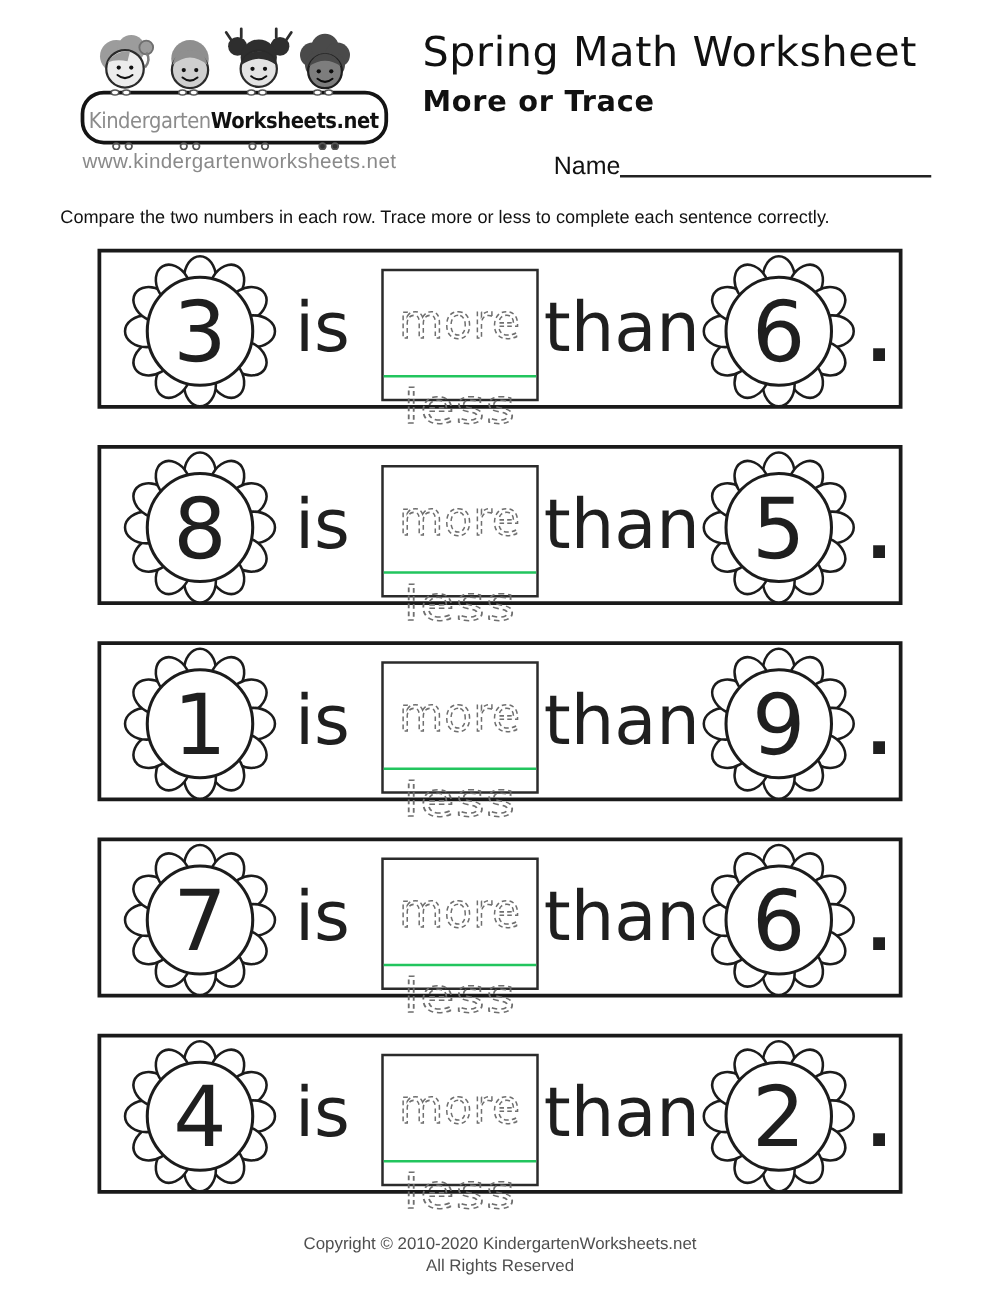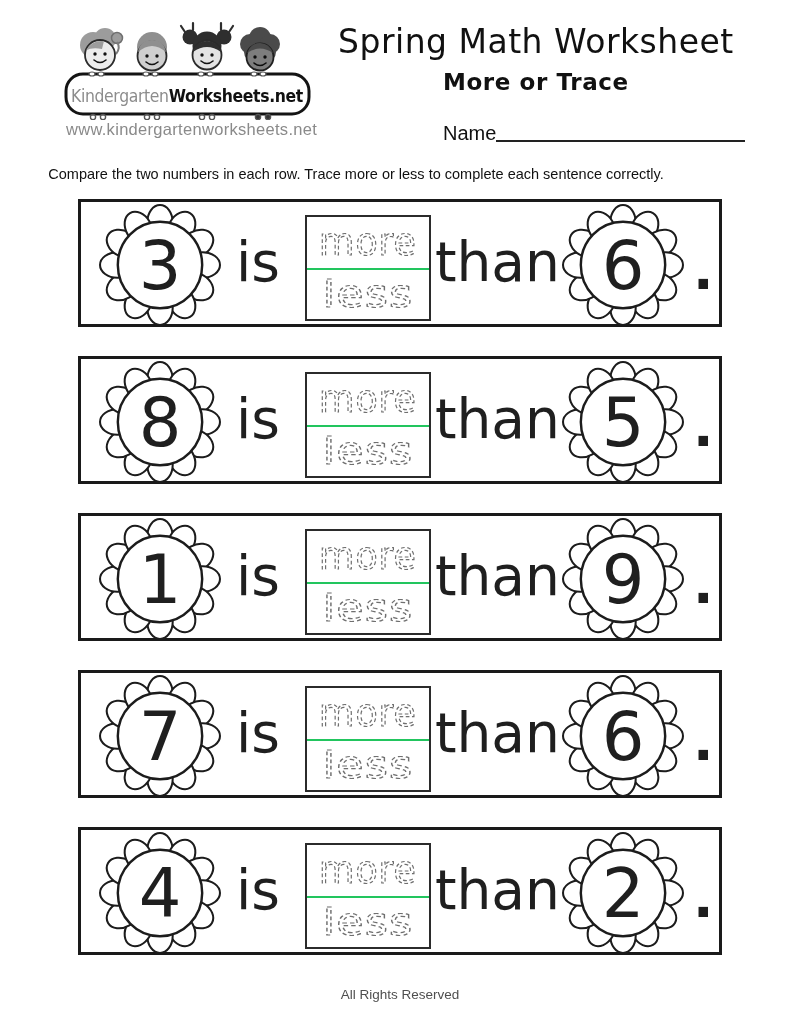--- a/index.html
+++ b/index.html
@@ -12,21 +12,21 @@
     overflow:hidden;
   }
   
   .header{position:absolute;left:0;top:0;width:800px;height:196px;}
   .logo{position:absolute;left:62px;top:20px;width:250px;height:100px;}
   .logo-url{
     position:absolute;left:66px;top:120px;width:250px;
     font-family:"Liberation Sans",sans-serif;
     font-size:16.5px;color:#8a8a8a;letter-spacing:.3px;
   }
-  .title-block{position:absolute;left:338px;top:22px;text-align:center;}
+  .title-block{position:absolute;left:338px;top:22px;}
   .title{
     margin:0;font-size:33px;font-weight:normal;letter-spacing:.5px;
     font-family:"DejaVu Sans",sans-serif;color:#111;
   }
   .subtitle{
     margin:8px 0 0 0;font-size:23px;font-weight:bold;letter-spacing:.6px;
     font-family:"DejaVu Sans",sans-serif;color:#111;
   }
   .name-line{
     position:absolute;left:443px;top:122px;width:302px;
@@ -66,21 +66,21 @@
   }
   .word.is{margin-left:15px;}
   .word.than{margin-left:4px;}
   .choice-box{
     box-sizing:border-box;
     width:126px;height:106px;margin-top:13px;margin-left:25px;
     border:2px solid #2b2b2b;background:#fff;flex:0 0 auto;
   }
   .choice-cell{
     box-sizing:border-box;width:100%;height:51px;
-    display:flex;align-items:center;justify-content:center;
+    display:flex;align-items:center;justify-content:center;margin-top:16px;
   }
   .choice-cell.bottom{border-top:2px solid #22c55e;text-align:right;}
   .trace-svg{width:118px;height:47px;display:block;}
   .trace-text{
     font-family:"DejaVu Sans",sans-serif;font-size:40px;
     fill:none;stroke:#6f6f6f;stroke-width:1.3;
     stroke-dasharray:4 2.8;letter-spacing:1px;
   }
   .flower-wrap.right{margin-left:2px;}
   .period{
@@ -364,16 +364,17 @@
             <use href="#flower-shape" xlink:href="#flower-shape"></use>
             <text class="flower-num" x="60" y="60" dy="0.36em" text-anchor="middle">2</text>
           </svg>
       </div>
       <span class="period">.</span>
     </section>
 
   </div>
 
   <div class="footer">
+    <div>Copyright © 2010-2020 KindergartenWorksheets.net</div>
     <div>All Rights Reserved</div>
   </div>
 
 </div>
 
 </body></html>

